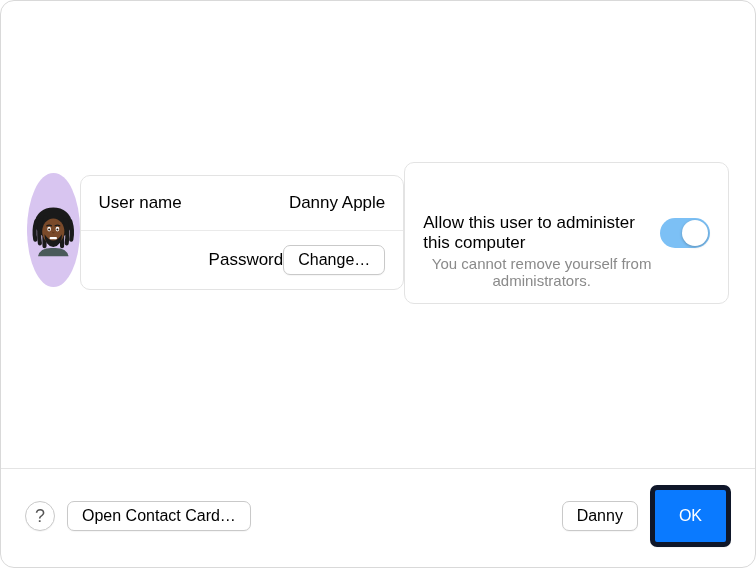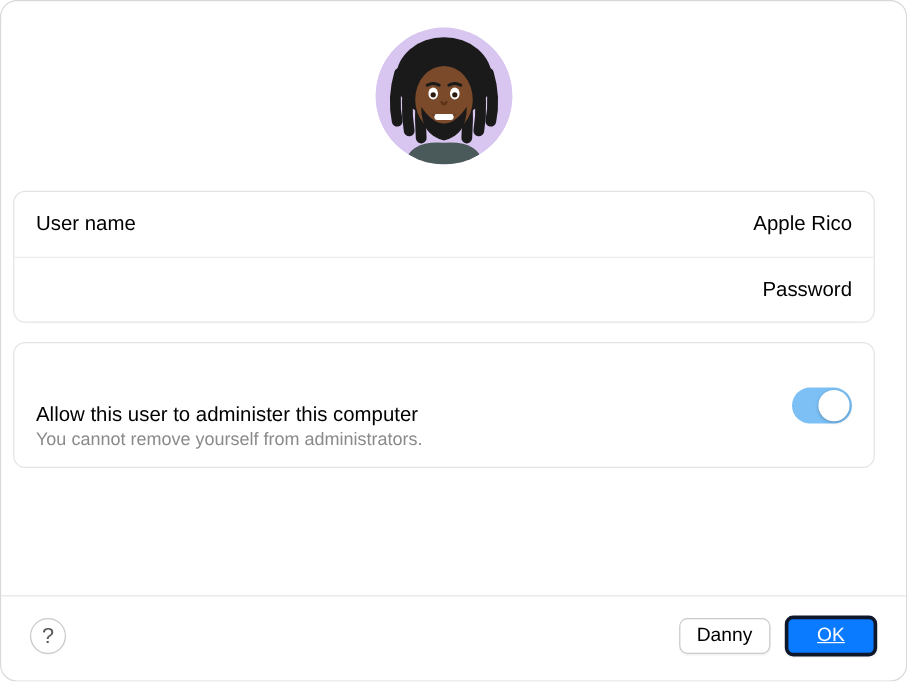--- a/index.html
+++ b/index.html
@@ -20,23 +20,23 @@
       height: 568px;
       background: #fff;
       border-radius: 14px;
       border: 1px solid #d9d9d9;
       display: flex;
       flex-direction: column;
       overflow: hidden;
     }
     .content {
       flex: 1;
-      padding: 22px 26px 10px 10px;
-      display: flex;
-      flex-direction: column;
+      padding: 22px 26px 10px 26px;
+      display: flex;
+      flex-direction: row;
       align-items: center;
     }
     .avatar {
       width: 114px;
       height: 114px;
       border-radius: 50%;
       background: #d8c5f0;
       margin-bottom: 22px;
       position: relative;
       overflow: hidden;
@@ -70,42 +70,42 @@
       gap: 2px;
       margin-top: 36px;
     }
     .row-label {
       font-size: 17px;
       color: #000;
     }
     .row-sublabel {
       font-size: 15px;
       color: #8a8a8a;
+      text-align: center;
     }
     .row-value {
       font-size: 17px;
       color: #000;
     }
     .btn {
       background: #fff;
       border: 1px solid #c9c9c9;
       border-radius: 7px;
       padding: 5px 14px;
       font-size: 16px;
       color: #000;
       box-shadow: 0 1px 1px rgba(0,0,0,0.04);
       cursor: pointer;
       font-family: inherit;
     }
     .btn-primary {
       background: #0a7aff;
-      border: 3px solid #0f172a;
+      border: 5px solid #0f172a;
       color: #fff;
-      padding: 5px 24px;
-      text-decoration: underline;
+      padding: 17px 24px;
     }
 
     
     .toggle {
       width: 50px;
       height: 30px;
       border-radius: 15px;
       position: relative;
       flex-shrink: 0;
     }
@@ -185,24 +185,25 @@
         <path d="M47 72 Q57 82 67 72 Q57 78 47 72 Z" fill="#3b1f10"></path>
         <rect x="49" y="72" width="16" height="5" rx="2" fill="#fff"></rect>
 
         <path d="M24 114 Q28 94 57 96 Q86 94 90 114 Z" fill="#4a5a5a"></path>
       </svg>
     </div>
 
     <div class="panel">
       <div class="row">
         <span class="row-label">User name</span>
-        <span class="row-value">Apple Rico</span>
+        <span class="row-value">Danny Apple</span>
       </div>
       <div class="row">
         <span class="row-label">Password</span>
+        <button class="btn">Change…</button>
       </div>
     </div>
 
     <div class="panel">
       <div class="row">
         <div class="row-left">
           <span class="row-label">Allow this user to administer this computer</span>
           <span class="row-sublabel">You cannot remove yourself from administrators.</span>
         </div>
         <div class="toggle toggle-on">
@@ -210,17 +211,18 @@
         </div>
       </div>
     </div>
 
   </div>
 
   <div class="footer">
     <div class="help-btn">
       <span>?</span>
     </div>
+    <button class="btn">Open Contact Card…</button>
     <div class="spacer"></div>
     <button class="btn">Danny</button>
     <button class="btn btn-primary">OK</button>
   </div>
 </div>
 
 </body></html>

